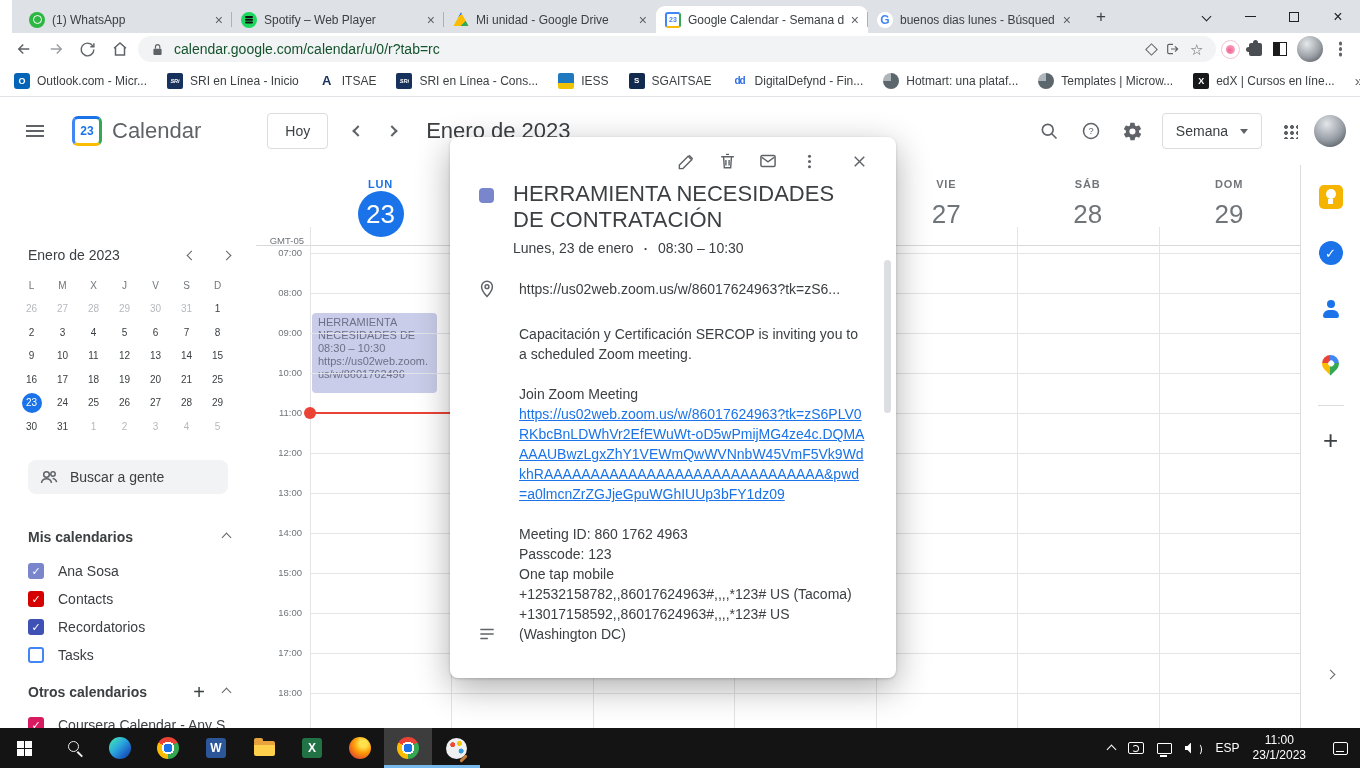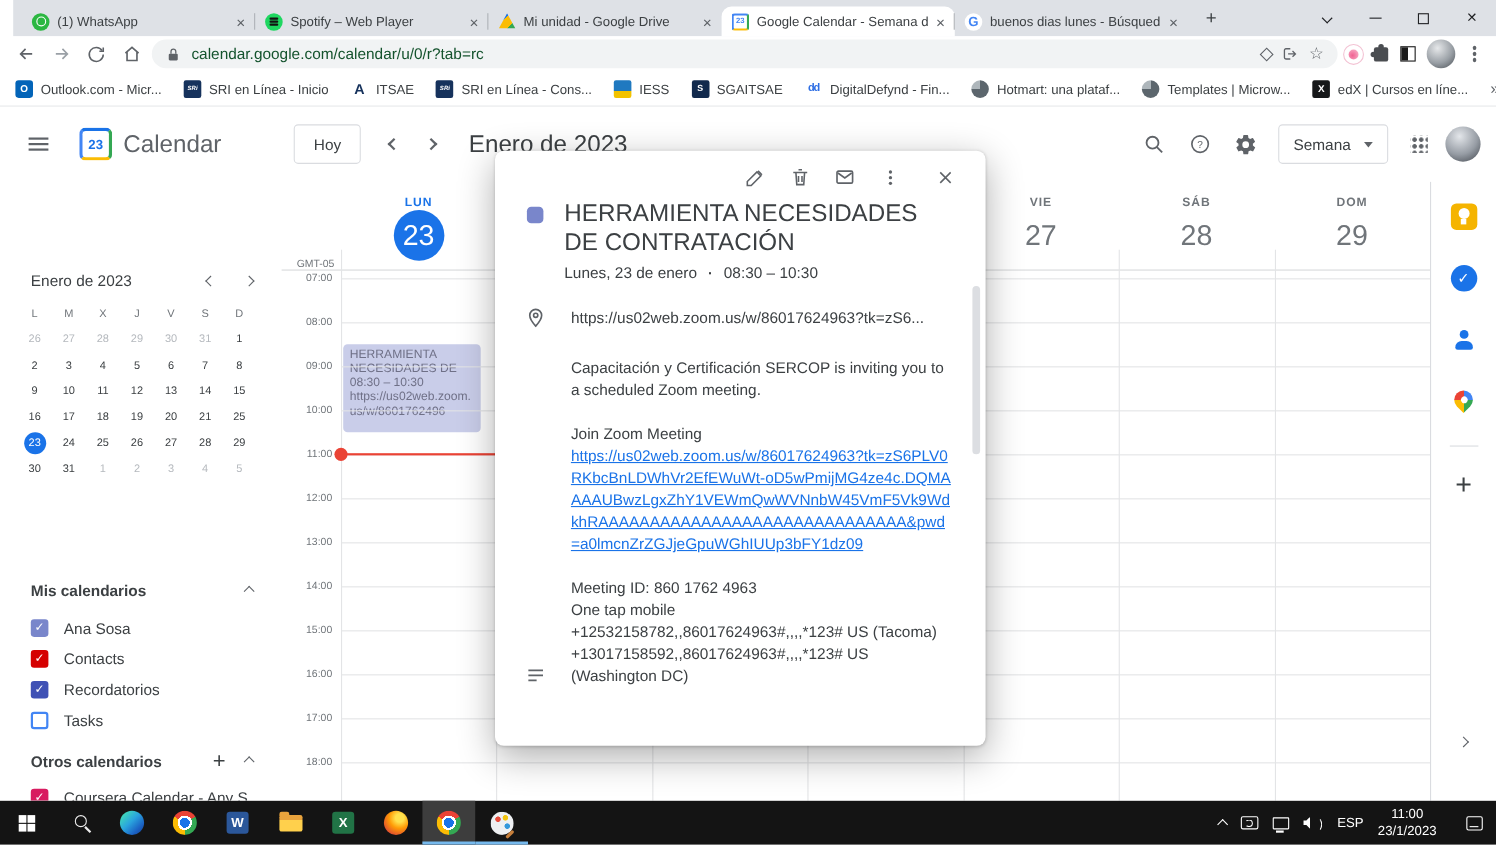--- a/index.html
+++ b/index.html
@@ -442,20 +442,29 @@
           <span class="mc-cell">30</span>
           <span class="mc-cell">31</span>
           <span class="mc-cell muted">1</span>
           <span class="mc-cell muted">2</span>
           <span class="mc-cell muted">3</span>
           <span class="mc-cell muted">4</span>
           <span class="mc-cell muted">5</span>
         </div>
     </div>
 
+    <div class="searchpeople">
+      <svg width="18" height="18" viewBox="0 0 18 18" fill="none" stroke="#5f6368" stroke-width="1.5">
+          <circle cx="6.5" cy="6.5" r="2.8"></circle>
+          <path d="M1.5 15c.4-2.8 2.6-4.2 5-4.2s4.6 1.4 5 4.2"></path>
+          <circle cx="13" cy="6" r="2.2"></circle>
+          <path d="M12.6 10.4c2.2.3 3.7 1.6 4 3.8"></path>
+        </svg>
+      <span>Buscar a gente</span>
+    </div>
 
     <div class="sec-head" style="top:362px">
       <span>Mis calendarios</span>
       <span class="sec-spacer"></span>
       <span class="chv up"></span>
     </div>
     <div class="cal-list" style="top:392px" id="mycals">
         <div class="cal-row">
           <span class="cb on" style="--c: #7986cb;">✓</span>
           <span class="cal-name">Ana Sosa</span>
@@ -647,20 +656,21 @@
     <span class="pp-icon-col" style="padding-top:3px">
       <svg width="20" height="20" viewBox="0 0 24 24" fill="none" stroke="#5f6368" stroke-width="1.8">
           <path d="M4 6.5h16M4 12h16M4 17.5h9"></path>
         </svg>
     </span>
     <div class="pp-desc">
       <p>Capacitación y Certificación SERCOP is inviting you to a scheduled Zoom meeting.</p>
       <p class="gap">Join Zoom Meeting</p>
       <a class="pp-link">https://us02web.zoom.us/w/86017624963?tk=zS6PLV0RKbcBnLDWhVr2EfEWuWt-oD5wPmijMG4ze4c.DQMAAAAUBwzLgxZhY1VEWmQwWVNnbW45VmF5Vk9WdkhRAAAAAAAAAAAAAAAAAAAAAAAAAAAAAA&amp;pwd=a0lmcnZrZGJjeGpuWGhIUUp3bFY1dz09</a>
       <p class="gap">Meeting ID: 860 1762 4963</p>
+      <p>Passcode: 123</p>
       <p>One tap mobile</p>
       <p>+12532158782,,86017624963#,,,,*123# US (Tacoma)</p>
       <p>+13017158592,,86017624963#,,,,*123# US (Washington DC)</p>
     </div>
   </div>
 
   <div class="pp-scroll"></div>
 </div>
 
 <div class="taskbar">

